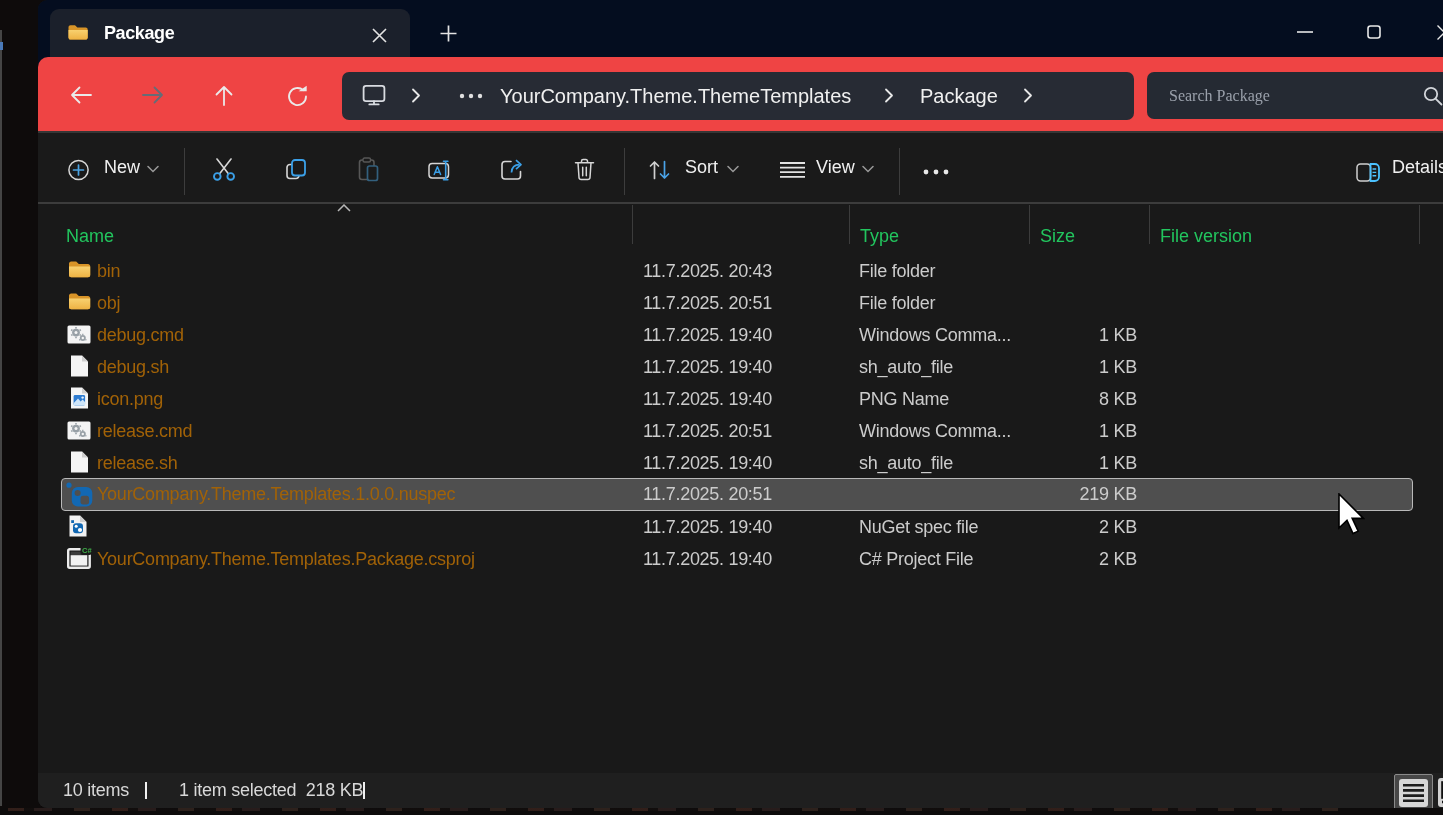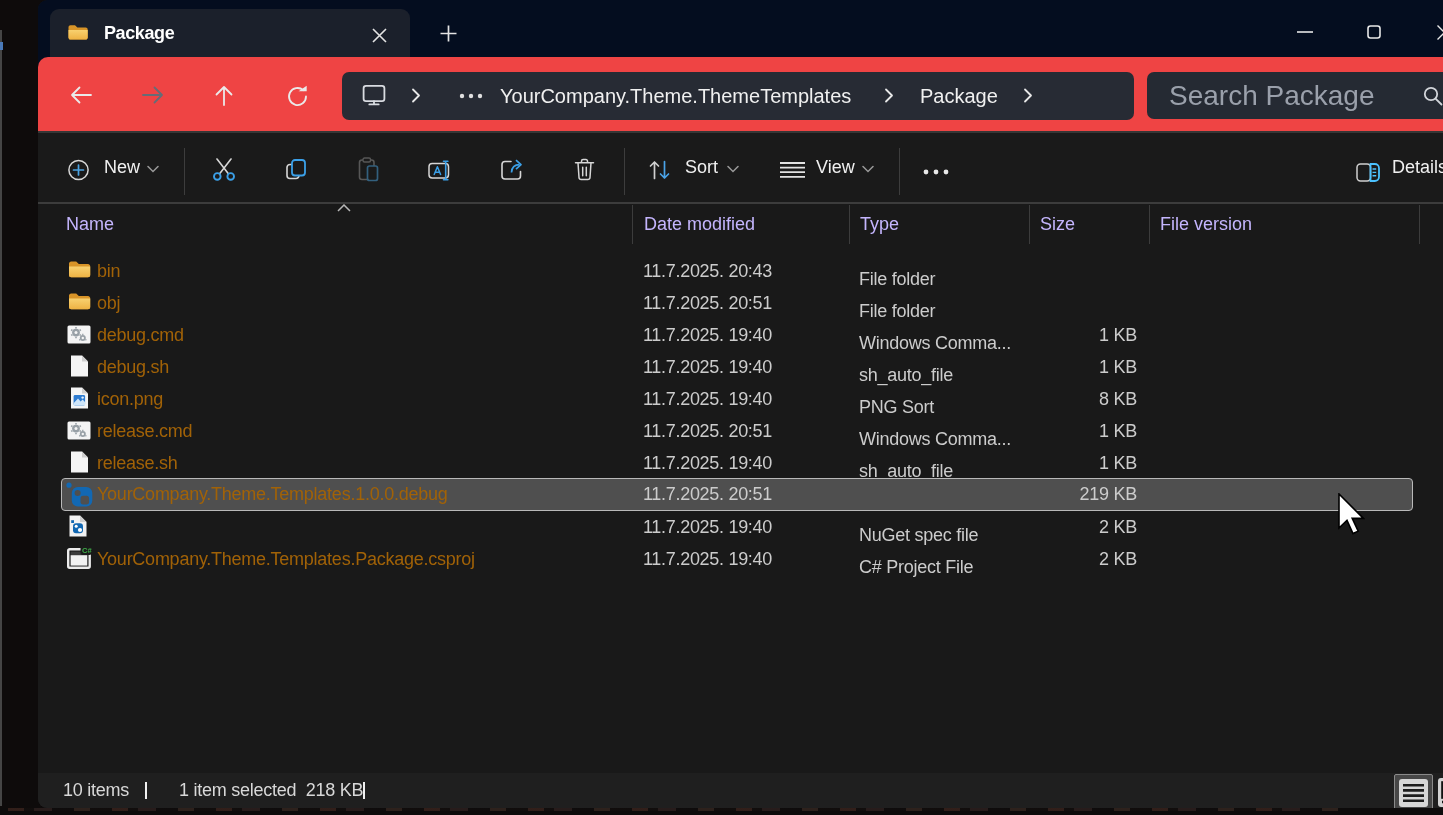--- a/index.html
+++ b/index.html
@@ -7,25 +7,25 @@
   .abs{position:absolute;}
   .win{position:absolute;left:0;top:0;width:1443px;height:808px;background:#191919;border-radius:9px 9px 9px 9px;overflow:hidden;margin-left:38px;}
   .titlebar{position:absolute;left:0;top:0;width:1443px;height:57px;background:#040d1f;}
   .tab{position:absolute;left:12px;top:9px;width:360px;height:48px;background:#1b202b;border-radius:9px 9px 0 0;}
   .navbar{position:absolute;left:0;top:57px;width:1443px;height:74px;background:#ef4444;border-radius:10px 0 0 0;}
   .addrbar{position:absolute;left:304px;top:15px;width:792px;height:48px;background:#272b34;border-radius:7px;}
   .searchbox{position:absolute;left:1109px;top:15px;width:314px;height:47px;background:#252a33;border-radius:7px;}
   .toolbar{position:absolute;left:0;top:131px;width:1443px;height:71px;background:#1a1a1a;border-top:2px solid #363636;box-sizing:border-box;}
   .tsep{position:absolute;top:15px;width:1px;height:47px;background:#3d3d3d;}
   .hsep{position:absolute;top:205px;width:1px;height:39px;background:#3c3c3c;}
-  .htxt{position:absolute;top:202px;height:45px;line-height:45px;font-size:18px;color:#c4b5fd;}
+  .htxt{position:absolute;top:214px;height:45px;line-height:45px;font-size:18px;color:#22c55e;}
   .row{position:absolute;left:0;width:1443px;height:32px;}
   .rname{position:absolute;left:59px;top:0;height:32px;line-height:32px;font-size:18px;letter-spacing:-0.25px;color:#a16207;white-space:nowrap;}
   .rdate{position:absolute;left:605px;top:0;height:32px;line-height:32px;font-size:18px;letter-spacing:-0.3px;color:#cccccc;white-space:nowrap;}
-  .rtype{position:absolute;left:821px;top:8px;height:32px;line-height:32px;font-size:18px;letter-spacing:-0.25px;color:#cccccc;white-space:nowrap;}
+  .rtype{position:absolute;left:821px;top:0;height:32px;line-height:32px;font-size:18px;letter-spacing:-0.25px;color:#cccccc;white-space:nowrap;}
   .rsize{position:absolute;left:999px;width:100px;top:0;height:32px;line-height:32px;font-size:18px;letter-spacing:-0.25px;color:#cccccc;text-align:right;}
   .ricon{position:absolute;left:30px;top:4px;}
   .ttext{font-size:18px;color:#f0f0f0;}
   .toolbar .ttext{height:74px;line-height:74px;}
   .statusbar{position:absolute;left:0;top:773px;width:1443px;height:35px;background:#1f1f1f;}
 </style>
 </head>
 <body>
 <div class="win">
   <svg width="0" height="0" style="position:absolute">
@@ -93,21 +93,21 @@
       <div class="abs" style="left:158px;top:0;height:48px;line-height:48px;font-size:20px;color:#f0f0f0;white-space:nowrap;">YourCompany.Theme.ThemeTemplates</div>
       <svg class="abs" style="left:542px;top:16px" width="10" height="15" viewBox="0 0 10 15">
           <path d="M2 1.5 L8 7.5 L2 13.5" stroke="#e8e8e8" stroke-width="1.8" fill="none" stroke-linecap="round" stroke-linejoin="round"></path>
         </svg>
       <div class="abs" style="left:578px;top:0;height:48px;line-height:48px;font-size:20px;color:#f0f0f0;">Package</div>
       <svg class="abs" style="left:681px;top:16px" width="10" height="15" viewBox="0 0 10 15">
           <path d="M2 1.5 L8 7.5 L2 13.5" stroke="#e8e8e8" stroke-width="1.8" fill="none" stroke-linecap="round" stroke-linejoin="round"></path>
         </svg>
     </div>
     <div class="searchbox">
-      <div class="abs" style="left:22px;top:0;height:47px;line-height:47px;font-size:28px;color:#9aa0ab;">Search Package</div>
+      <div class="abs" style="left:22px;top:0;height:47px;line-height:47px;font-size:16px;color:#9aa0ab;font-family:Liberation Serif, serif;">Search Package</div>
       <svg class="abs" style="left:276px;top:14px" width="20" height="20" viewBox="0 0 20 20">
           <circle cx="8" cy="8" r="6.2" fill="none" stroke="#d2d5da" stroke-width="1.8"></circle>
           <path d="M12.8 12.8 L18.5 18.5" stroke="#d2d5da" stroke-width="1.8" stroke-linecap="round"></path>
         </svg>
     </div>
   </div>
 
   <div class="toolbar">
     <svg class="abs" style="left:30px;top:26px" width="21" height="22" viewBox="0 0 21 22">
         <circle cx="10.5" cy="11" r="9.6" fill="none" stroke="#d6d6d6" stroke-width="1.5"></circle>
@@ -174,21 +174,20 @@
       </svg>
     <div class="abs ttext" style="left:1354px;top:0;height:69px;line-height:69px;">Details</div>
   </div>
 
   <div class="abs" style="left:0;top:202px;width:1443px;height:2px;background:#3c3c3c;"></div>
 
   <svg class="abs" style="left:299px;top:204px" width="14" height="8" viewBox="0 0 14 8">
       <path d="M1 7 L7 1 L13 7" stroke="#b8b8b8" stroke-width="1.5" fill="none"></path>
     </svg>
   <div class="htxt" style="left:28px;">Name</div>
-  <div class="htxt" style="left:606px;">Date modified</div>
   <div class="htxt" style="left:822px;">Type</div>
   <div class="htxt" style="left:1002px;">Size</div>
   <div class="htxt" style="left:1122px;">File version</div>
   <div class="hsep" style="left:594px;"></div>
   <div class="hsep" style="left:811px;"></div>
   <div class="hsep" style="left:991px;"></div>
   <div class="hsep" style="left:1111px;"></div>
   <div class="hsep" style="left:1381px;"></div>
 
   <div class="row" style="top:255px;">
@@ -254,21 +253,21 @@
   <div class="row" style="top:383px;">
     <svg class="ricon" style="left:32px;top:3px" width="19" height="24" viewBox="0 0 19 24">
         <path d="M1 1.5 H12 L18 7.5 V22.5 H1 Z" fill="#f5f5f5"></path>
         <path d="M12 1.5 L18 7.5 H12 Z" fill="#cfcfcf"></path>
         <rect x="3.6" y="9" width="11.5" height="10.5" rx="1.4" fill="#2e7cd1"></rect>
         <path d="M3.8 17 L8 12.6 L10.6 15.4 L12.6 13.6 L15 16 V19.5 H3.8 Z" fill="#cfe6fa"></path>
         <circle cx="12.6" cy="11.6" r="1.2" fill="#e8f3fc"></circle>
       </svg>
     <div class="rname">icon.png</div>
       <div class="rdate">11.7.2025. 19:40</div>
-      <div class="rtype">PNG Sort</div>
+      <div class="rtype">PNG Name</div>
       <div class="rsize">8 KB</div>
   </div>
   <div class="row" style="top:415px;">
     <svg class="ricon" style="top:6px;left:29px" width="24" height="19" viewBox="0 0 24 19">
         <rect x="0.5" y="0.5" width="23" height="18" rx="1.5" fill="#f4f4f4"></rect>
         <g stroke="#98a0a6" stroke-width="1.6">
           <g transform="translate(9,7.6)">
             <line x1="0" y1="-4.2" x2="0" y2="-5.6"></line>
             <line x1="3.6" y1="-2.1" x2="4.85" y2="-2.8"></line>
             <line x1="3.6" y1="2.1" x2="4.85" y2="2.8"></line>
@@ -307,21 +306,21 @@
       <div class="rsize">1 KB</div>
   </div>
   <div class="row" style="top:478px;height:33px;">
     <div class="abs" style="left:23px;top:0;width:1352px;height:33px;background:#4f4f4f;border:1.5px solid #b9b9b9;box-sizing:border-box;border-radius:4px;"></div>
     <svg class="ricon" style="left:28px;top:4px" width="27" height="25" viewBox="0 0 27 25">
         <circle cx="3" cy="3.2" r="2.6" fill="#1268b3"></circle>
         <rect x="5.8" y="5" width="20.5" height="19.5" rx="6" fill="#1268b3"></rect>
         <circle cx="11.6" cy="11" r="3" fill="#4f4f4f"></circle>
         <rect x="14.5" y="13.8" width="8.6" height="8.6" rx="2.6" fill="#4f4f4f"></rect>
       </svg>
-    <div class="rname">YourCompany.Theme.Templates.1.0.0.debug</div>
+    <div class="rname">YourCompany.Theme.Templates.1.0.0.nuspec</div>
       <div class="rdate">11.7.2025. 20:51</div>
       <div class="rsize">219 KB</div>
   </div>
   <div class="row" style="top:511px;">
     <svg class="ricon" style="left:31px;top:4px" width="18" height="22" viewBox="0 0 18 22">
         <path d="M0.5 0.5 H11 L17.5 7 V21.5 H0.5 Z" fill="#f2f2f2"></path>
         <path d="M11 0.5 L17.5 7 H11 Z" fill="#cfcfcf"></path>
         <rect x="2.2" y="5.2" width="2.8" height="2.8" fill="#1268b3"></rect>
         <rect x="4" y="8.2" width="10" height="10" rx="3" fill="#1268b3"></rect>
         <circle cx="7.2" cy="11.2" r="1.5" fill="#fff"></circle>

